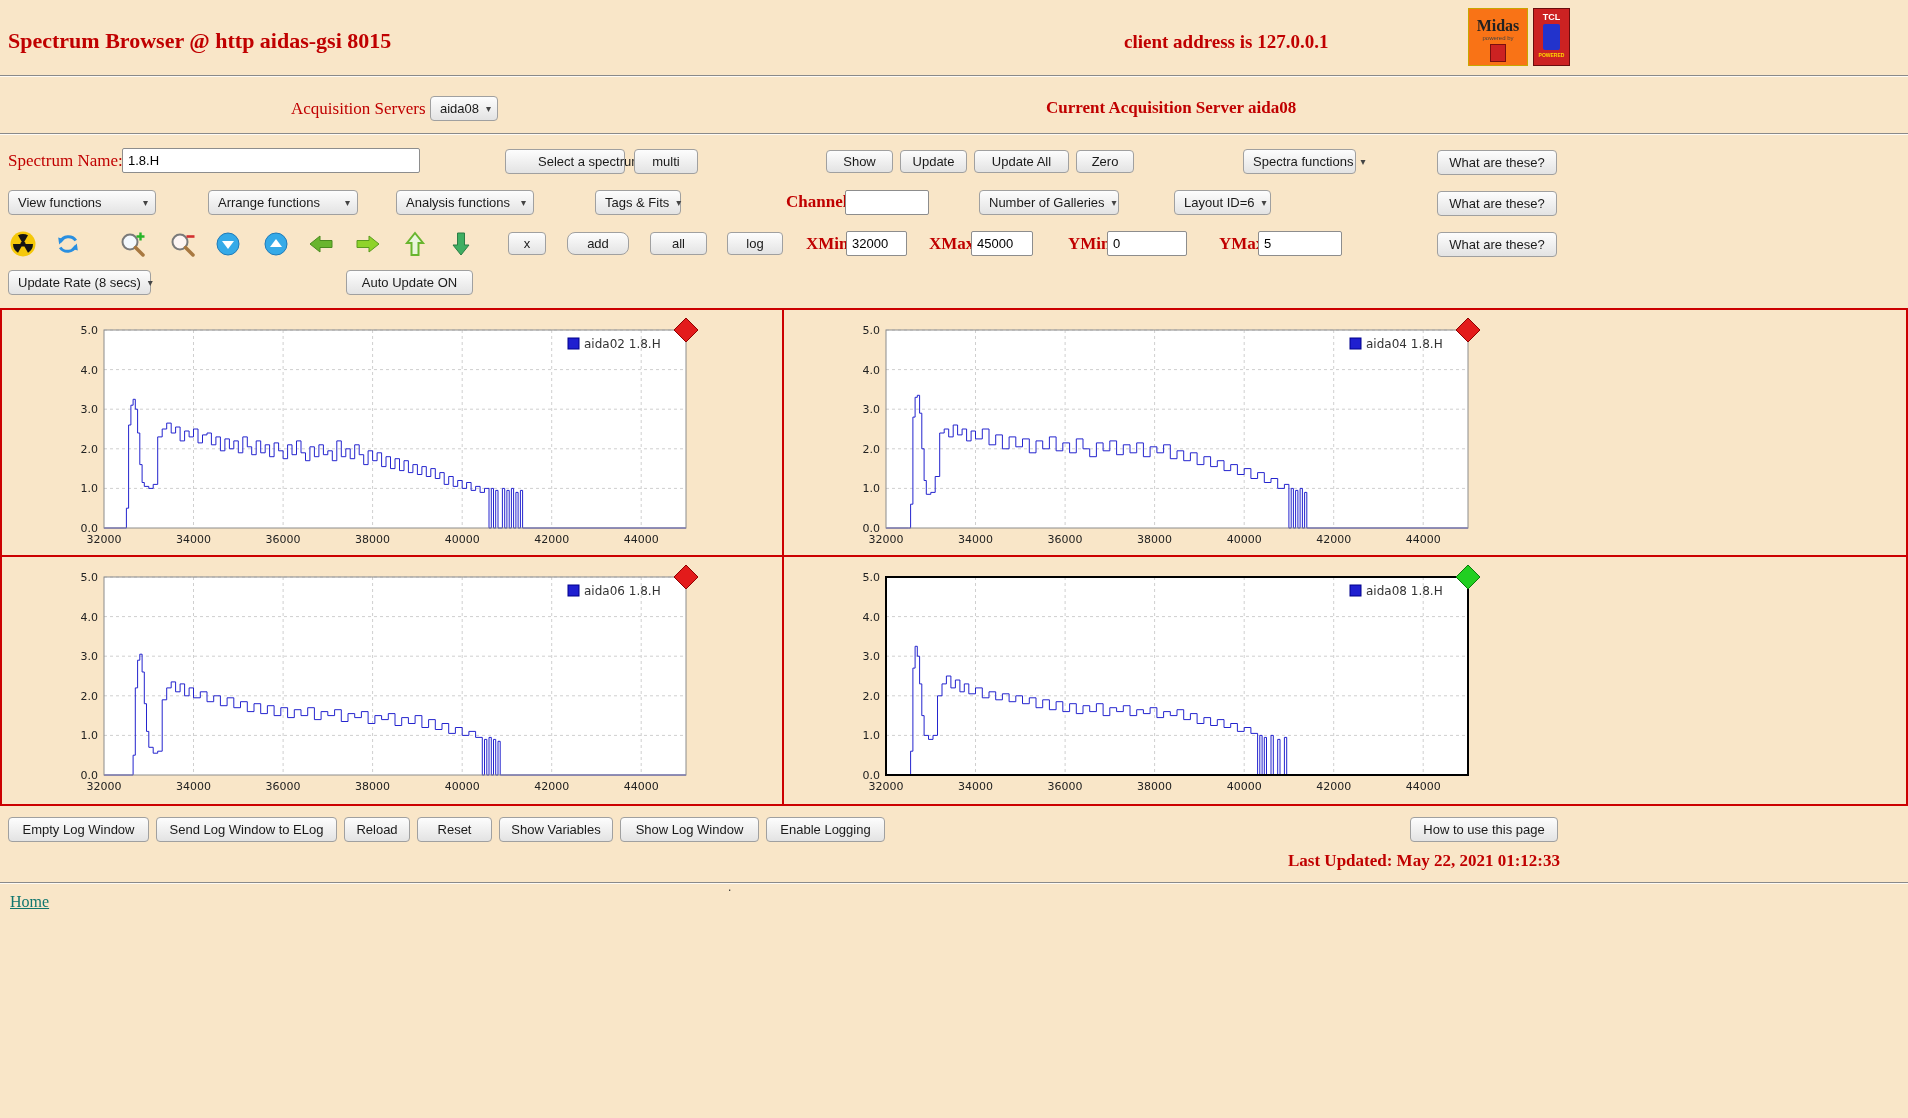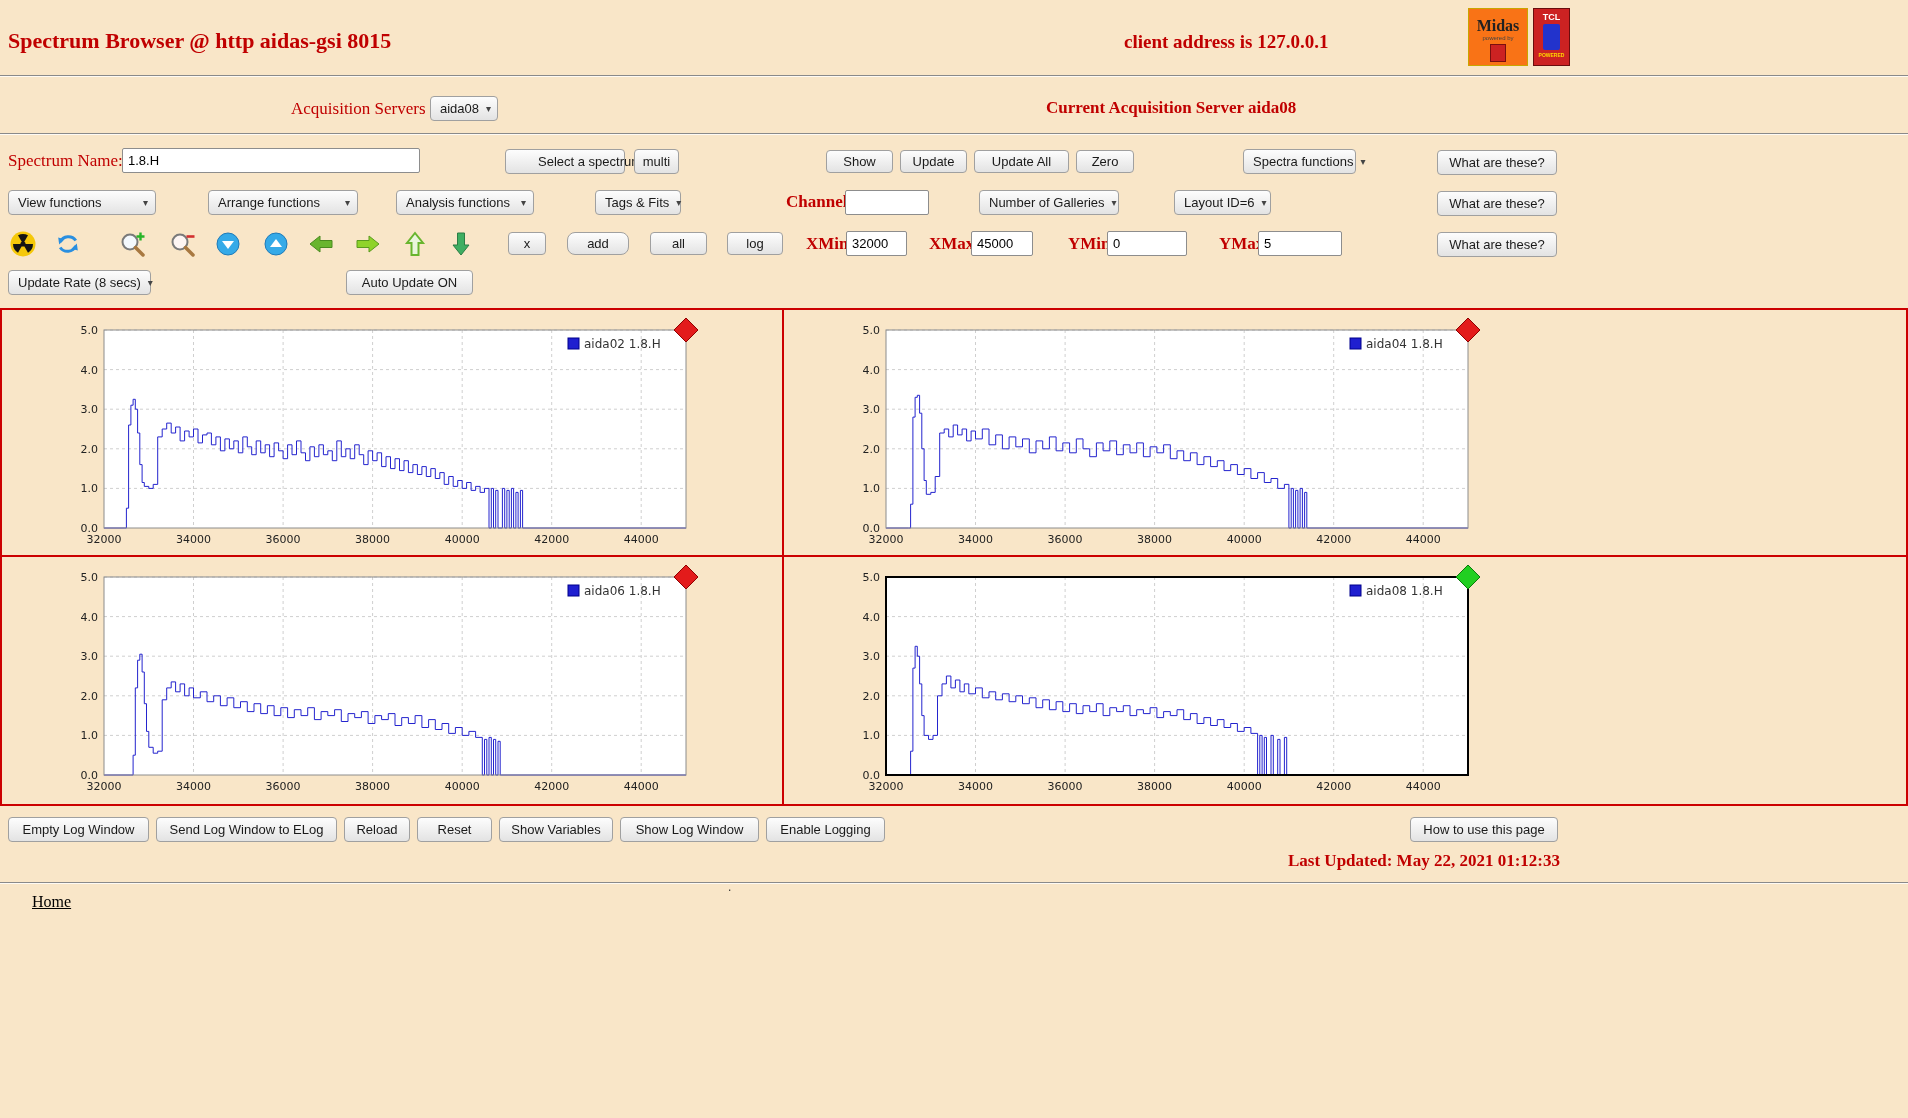--- a/index.html
+++ b/index.html
@@ -20,21 +20,21 @@
   .icon{position:absolute;width:30px;height:30px;display:flex;align-items:center;justify-content:center;cursor:default;}
   .title{font-size:22px;}
   .lab{font-size:17px;white-space:nowrap;}
   .plots{position:absolute;top:308px;left:0;width:1908px;height:498px;border:2px solid #CC0000;
          box-sizing:border-box;display:grid;grid-template-columns:782px 1fr;grid-template-rows:247px 247px;}
   .quad{box-sizing:border-box;padding:8px 0 0 56px;position:relative;}
   .quad.c1{border-right:2px solid #CC0000;}
   .quad.r1{border-bottom:2px solid #CC0000;}
   .tick{font:11px "DejaVu Sans",sans-serif;fill:#222;}
   .legend{font:12px "DejaVu Sans",sans-serif;fill:#333;}
-  .home{font-family:"Liberation Serif",serif;font-size:16px;color:#000000;text-decoration:underline;cursor:pointer;margin-left:22px;}
+  .home{font-family:"Liberation Serif",serif;font-size:16px;color:#0f766e;text-decoration:underline;cursor:pointer;}
   .logo{position:absolute;top:8px;height:58px;box-sizing:border-box;overflow:hidden;}
 </style>
 </head>
 <body>
 
 <div class="page">
 
   <div class="abs serif red bold title" style="left:8px;top:28px;">Spectrum Browser @ http aidas-gsi 8015</div>
   <div class="abs serif red bold" style="left:1124px;top:31px;font-size:19px;">client address is 127.0.0.1</div>
 
@@ -59,21 +59,21 @@
   <div class="abs serif red bold lab" style="left:1046px;top:98px;">Current Acquisition Server aida08</div>
 
   <div class="rule" style="top:133px;"></div>
 
   <div class="abs serif red lab" style="left:8px;top:151px;">Spectrum Name:</div>
   <input class="inp" style="left: 122px; top: 148px; width: 298px;" value="1.8.H">
   <div class="btn sel" style="left:505px;top:149px;width:120px;padding-left:32px;">
     <span>Select a spectrum</span>
       <span class="chev">▾</span>
   </div>
-  <div class="btn" style="left:634px;top:149px;width:45px;">multi</div>
+  <div class="btn" style="left:634px;top:149px;width:64px;">multi</div>
   <div class="btn" style="left:826px;top:150px;width:67px;height:23px;">Show</div>
   <div class="btn" style="left:900px;top:150px;width:67px;height:23px;">Update</div>
   <div class="btn" style="left:974px;top:150px;width:95px;height:23px;">Update All</div>
   <div class="btn" style="left:1076px;top:150px;width:58px;height:23px;">Zero</div>
   <div class="btn sel" style="left:1243px;top:149px;width:113px;">
     <span>Spectra functions</span>
       <span class="chev">▾</span>
   </div>
   <div class="btn" style="left:1437px;top:150px;width:120px;">What are these?</div>
 

